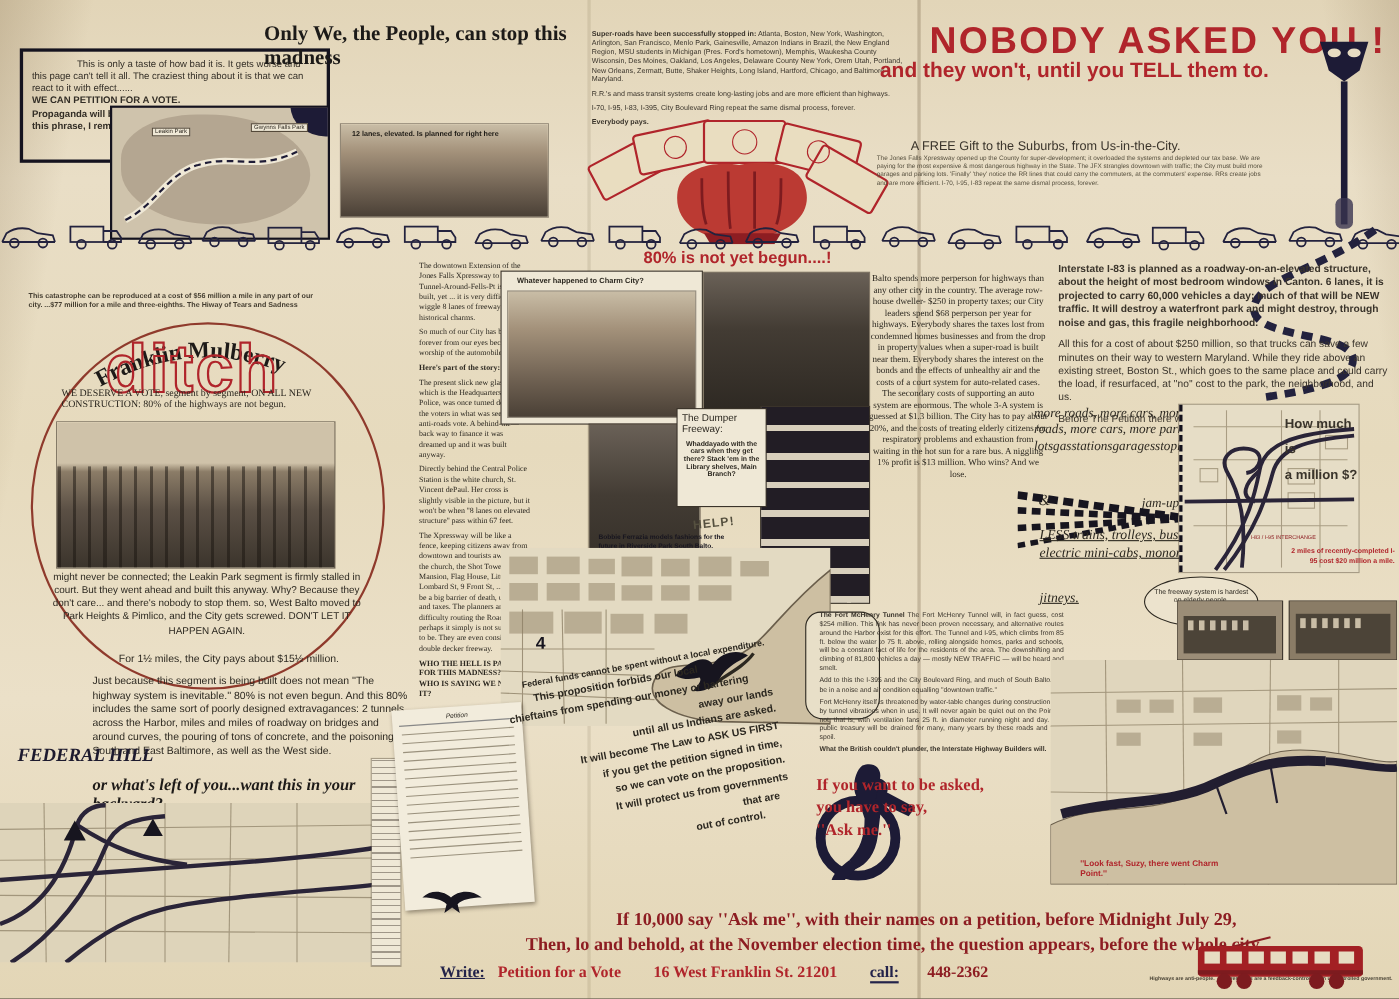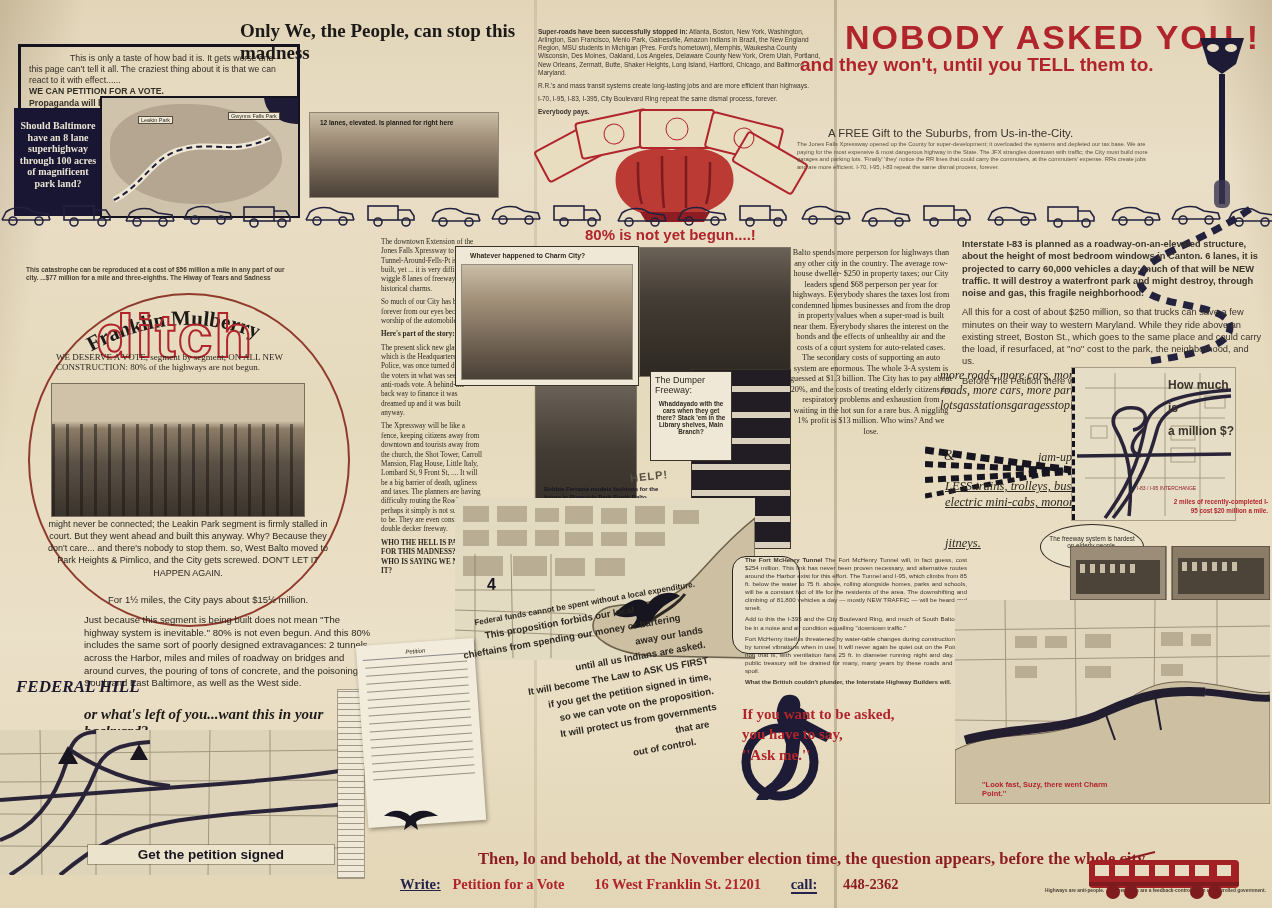--- a/index.html
+++ b/index.html
@@ -57,21 +57,21 @@
   #jfx{left:352px;top:238px;width:102px;font-size:7.2px;line-height:1.3;color:#2c2820;font-family:"Liberation Serif",serif;margin-left:29px;}
   #jfx p{margin:0 0 4px 0;}
   
   #charm{left:456px;top:247px;width:182px;height:138px;background:#efe8d6;box-shadow:0 0 0 1px #3a332a;}
   #charm .cap{position:absolute;left:14px;top:5px;font-size:6.8px;font-weight:bold;}
   #charm .ph{position:absolute;left:6px;top:18px;right:6px;bottom:6px;}
   #seesaw{left:640px;top:248px;width:150px;height:128px;}
   #library{left:692px;top:370px;width:98px;height:178px;background:#19161d;box-shadow:0 0 0 1px #3a332a;
      background:repeating-linear-gradient(0deg,#d8cfbc 0 6px,#221d25 6px 26px),repeating-linear-gradient(90deg,rgba(216,207,188,.9) 0 4px,rgba(0,0,0,0) 4px 26px),#221d25;}
   #swing{left:536px;top:386px;width:100px;height:162px;}
-  #dumper{left:651px;top:372px;width:80px;height:88px;background:#efe8d6;box-shadow:0 0 0 1px #3a332a;padding:4px;box-sizing:border-box;}
+  #dumper{left:616px;top:372px;width:80px;height:88px;background:#efe8d6;box-shadow:0 0 0 1px #3a332a;padding:4px;box-sizing:border-box;}
   #dumper .t1{font-size:9px;line-height:1.1;color:#2c2820;}
   #dumper .t2{font-size:6.3px;font-weight:bold;text-align:center;margin-top:4px;}
   #bobbie{left:544px;top:486px;width:120px;font-size:6px;font-weight:bold;color:#17151f;line-height:1.3;}
   #city-map{left:455px;top:498px;width:300px;height:162px;}
   #help{left:630px;top:470px;font-size:11px;font-weight:bold;color:#55503f;letter-spacing:1px;transform:rotate(-6deg);}
   #bird{left:612px;top:588px;width:70px;height:48px;}
   
   #balto{left:790px;top:248px;width:162px;font-size:8.2px;line-height:1.28;text-align:center;color:#2c2820;font-family:"Liberation Serif",serif;}
   
   #i83{left:962px;top:238px;width:300px;font-size:9.3px;line-height:1.32;color:#3a342b;}
@@ -152,21 +152,20 @@
   <div class="abs" id="nobody-sub">and they won't,  until you TELL them to.</div>
 
   <svg class="abs" id="meter" viewBox="0 0 60 190">
     <path d="M8 8 L52 8 L44 34 L30 44 L16 34 Z" fill="#1d1b36"></path>
     <ellipse cx="21" cy="18" rx="6" ry="4" fill="#e7dcc2"></ellipse>
       <ellipse cx="39" cy="18" rx="6" ry="4" fill="#e7dcc2"></ellipse>
     <rect x="27" y="44" width="6" height="130" fill="#1d1b36"></rect>
     <rect x="22" y="150" width="16" height="28" rx="6" fill="#3a3450" opacity=".8"></rect>
   </svg>
 
-  <div class="abs" id="park-q">Should Baltimore have an 8 lane superhighway through 100 acres of magnificent park land?</div>
   <div class="abs" id="park-map">
     <div id="park-land"></div>
     <div id="park-water"></div>
     <svg id="park-route" viewBox="0 0 196 118">
       <path d="M12 102 C40 88 50 60 78 52 C110 42 130 58 168 40" fill="none" stroke="#efe8d6" stroke-width="6"></path>
       <path d="M12 102 C40 88 50 60 78 52 C110 42 130 58 168 40" fill="none" stroke="#1d1b36" stroke-width="2" stroke-dasharray="6 4"></path>
     </svg>
     <span class="plabel" style="left:36px;top:18px;">Leakin Park</span>
     <span class="plabel" style="left:126px;top:14px;">Gwynns Falls Park</span>
   </div>
@@ -256,20 +255,21 @@
   <div class="abs" id="ditch-photo"></div>
   <div class="abs" id="ditch-bottom">might never be connected; the Leakin Park segment is firmly stalled  in court.  But they went ahead and built this anyway. Why?  Because they don't care... and there's nobody to stop them.  so, West Balto moved to Park Heights &amp; Pimlico, and the City gets  screwed. DON'T LET  IT HAPPEN AGAIN.</div>
   <div class="abs" id="pays">For 1½ miles, the City pays about $15½ million.</div>
   <div class="abs" id="just-because">Just because this segment is being built does not mean ''The highway system is inevitable.''  80% is not even begun.  And this 80% includes the same sort of poorly designed extravagances: 2 tunnels across the Harbor, miles and miles of roadway on bridges and around curves, the pouring of tons of concrete, and the poisoning of South and East Baltimore, as well as the West side.</div>
 
   <div class="abs" id="jfx">
     <p>The downtown Extension of the Jones Falls Xpressway to the Tunnel-Around-Fells-Pt is not built, yet ... it is very difficult to wiggle 8 lanes of freeway past our historical charms.</p>
     <p>So much of our City has been torn forever from our eyes because of worship of the automobile.</p>
     <p style="font-weight:bold;">Here's part of the story:</p>
     <p>The present slick new glass house, which is the Headquarters of the Police, was once turned down by the voters in what was seen as an anti-roads vote.  A behind-the—back way to finance it was dreamed up and it was built anyway.</p>
+    <p>Directly behind the Central Police Station is the white church, St. Vincent dePaul.  Her cross is slightly visible in the picture, but it won't be when ''8 lanes on elevated structure'' pass within 67 feet.</p>
     <p>The Xpressway will be like a fence, keeping citizens away from downtown and tourists away from the church, the Shot Tower, Carroll Mansion, Flag House, Little Italy, Lombard St, 9 Front St, .... It will be a big barrier of death, ugliness and taxes.  The planners are having difficulty routing the Road; perhaps it simply is not supposed to be.  They are even considering a double decker freeway.</p>
     <p style="font-weight:bold;">WHO THE HELL IS PAYING FOR THIS MADNESS?  AND WHO IS SAYING WE NEED IT?</p>
   </div>
 
   <div class="abs" id="charm">
     <div class="cap">Whatever happened to Charm City?</div>
     <div class="ph photo"></div>
   </div>
   <div class="abs darkphoto" id="seesaw"></div>
   <div class="abs" id="library"></div>
@@ -453,21 +453,20 @@
       <path d="M0 70 C60 66 130 60 220 54 C270 50 310 46 345 40"></path>
       <path d="M60 145 C90 120 120 100 170 92 C230 82 290 80 345 74"></path>
       <path d="M70 20 C100 40 130 52 170 56"></path>
     </g>
     <g fill="#17151f">
       <path d="M58 34 l10 -18 l10 18 z"></path>
         <path d="M130 30 l9 -16 l9 16 z"></path>
     </g>
   </svg>
   <div class="abs" id="legend"></div>
-  <div class="abs" id="getp">Get the petition signed</div>
 
   <div class="abs" id="sheet">
     <div class="ti">Petition</div>
     <div class="ln"></div>
       <div class="ln"></div>
       <div class="ln"></div>
       <div class="ln"></div>
       <div class="ln"></div>
     <div class="ln"></div>
       <div class="ln"></div>
@@ -505,20 +504,21 @@
   <div class="abs" id="ask">
     <div>If you want to be asked,</div>
     <div>you have to say,</div>
     <div>''Ask me.''</div>
   </div>
 
   <svg class="abs" id="eagle" viewBox="0 0 58 26">
     <path d="M2 10 C10 2 22 4 28 10 C34 4 46 2 56 10 C46 10 38 12 34 16 L36 24 L29 19 L22 24 L24 16 C20 12 12 10 2 10 Z" fill="#17151f"></path>
   </svg>
 
+  <div class="abs" id="bot1">If 10,000 say ''Ask me'', with their names on a petition,   before Midnight July 29,</div>
   <div class="abs" id="bot2">Then, lo and behold, at the November election time, the   question appears, before the whole city.</div>
 
   <div class="abs" id="writeline">
     <span class="wl">Write:</span>
     <span class="rn">Petition for a Vote</span>
     <span class="ad">16 West Franklin St. 21201</span>
     <span class="cl">call:</span>
     <span class="ph">448-2362</span>
   </div>
   <div class="abs" id="tinyfoot">

